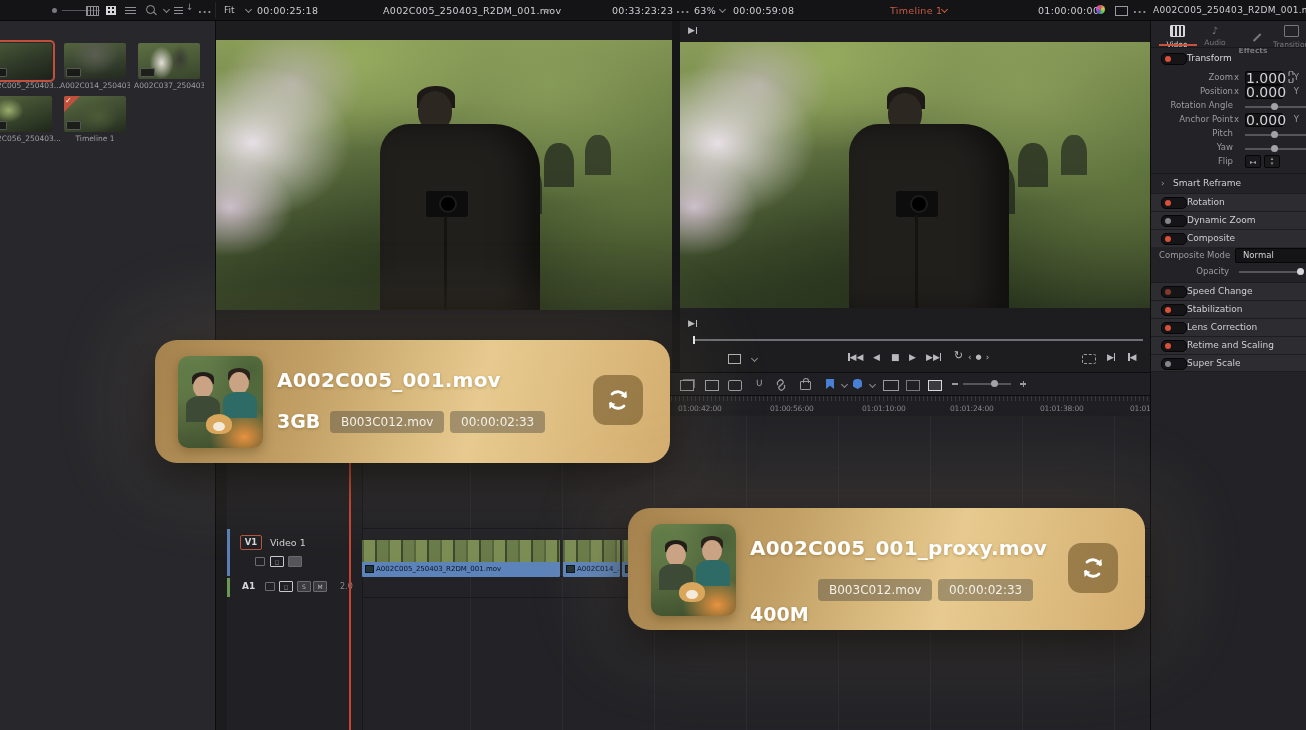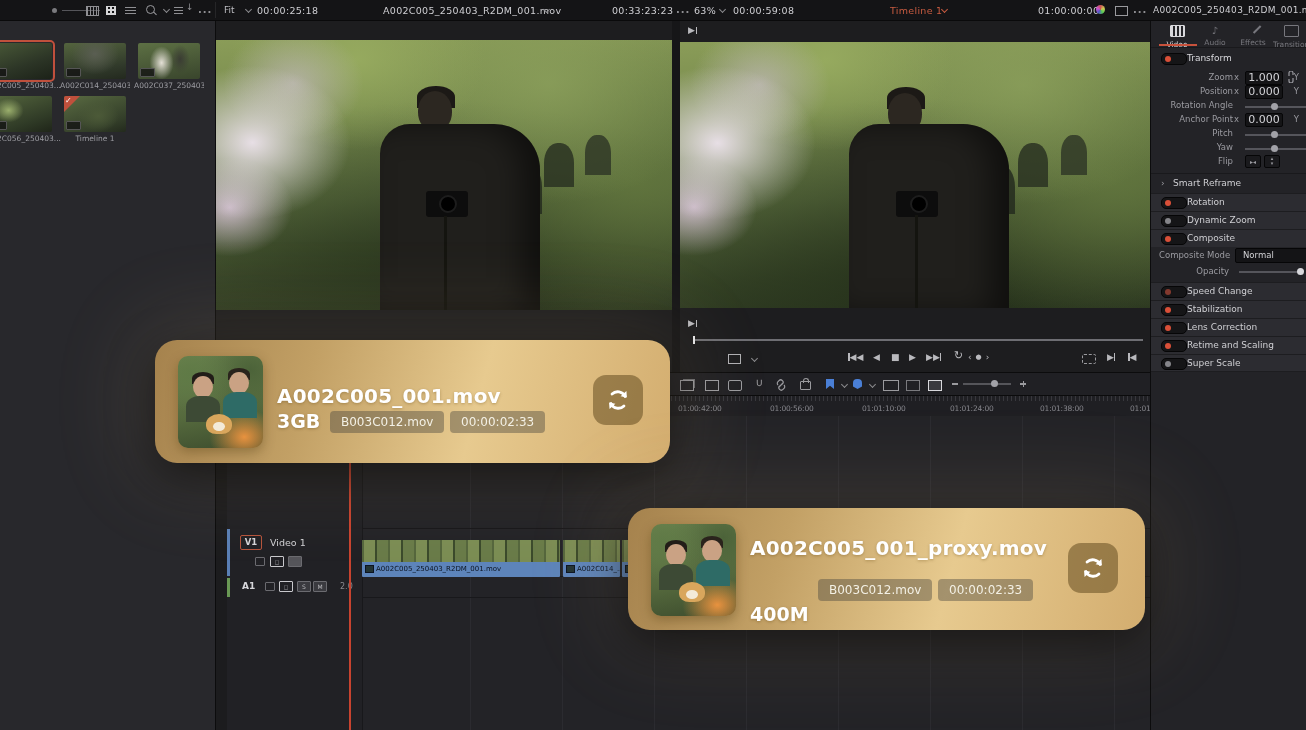--- a/index.html
+++ b/index.html
@@ -47,21 +47,21 @@
   .fg-cam{position:absolute;width:42px;height:26px;background:#0d0d0d;border-radius:3px;}
   .fg-lens{position:absolute;width:14px;height:14px;border-radius:50%;background:#000;border:2px solid #1d1d1d;}
   .fg-pole{position:absolute;width:3px;height:110px;background:#14140f;}
   .fg-guest{position:absolute;border-radius:45% 45% 0 0;background:#23281d;opacity:.85;}
   
   #inspector{left:1150px;top:20px;width:156px;height:710px;background:#232327;border-left:1px solid #0c0c0d;overflow:hidden;z-index:6;}
   .tab{position:absolute;width:36px;text-align:center;color:#77777d;font-size:7.5px;}
   .tab.active{color:#d8d8dc;}
   .tab .tabico{display:block;margin:0 auto 3px;width:13px;height:10px;border:1px solid currentColor;border-radius:1px;}
   .ins-label{position:absolute;color:#9a9aa0;font-size:8.5px;text-align:right;width:70px;white-space:nowrap;}
-  .valbox{position:absolute;width:36px;height:12px;background:#141416;border:1px solid #060607;border-radius:2px;color:#d2d2d6;font-size:11px;text-align:center;line-height:12px;}
+  .valbox{position:absolute;width:36px;height:12px;background:#141416;border:1px solid #060607;border-radius:2px;color:#d2d2d6;font-size:14px;text-align:center;line-height:12px;}
   .slider{position:absolute;width:62px;height:1.5px;background:#55555b;}
   .slider .knob{position:absolute;top:-3px;width:7px;height:7px;border-radius:50%;background:#a2a2a8;}
   .tog{position:absolute;width:24px;height:10px;border-radius:5px;background:#151517;border:1px solid #060607;}
   .tog .dot{position:absolute;left:3px;top:2px;width:6px;height:6px;border-radius:50%;background:#8f8f93;}
   [data-state="on"] .dot{background:#d94f38;}
   [data-state="dim"] .dot{background:#83392e;}
   [data-state="off"] .dot{background:#85858a;}
   .sec-row{position:absolute;left:0;width:156px;height:17px;background:#2c2c31;border-top:1px solid #1d1d20;}
   .sec-row .sec-label{position:absolute;left:36px;top:3px;color:#cfcfd3;font-size:9px;}
   .sec-row .tog{left:10px;top:3px;}
@@ -216,21 +216,21 @@
 
   <div id="inspector" class="abs">
     <div class="tab active" style="left:8px;top:5px;">
       <span class="tabico" style="background:repeating-linear-gradient(90deg,#d8d8dc 0 2px,transparent 2px 4px);"></span>
       <span>Video</span>
     </div>
     <div class="tab" style="left:46px;top:5px;">
       <span class="tabico" style="border:none;font-size:10px;">♪</span>
       <span>Audio</span>
     </div>
-    <div class="tab" style="left:84px;top:5px;">
+    <div class="tab" style="left:84px;top:13px;font-weight:bold;">
       <span class="tabico" style="border:none;">
           <span style="display:block;width:10px;height:1.5px;background:#77777d;transform:rotate(-45deg) translate(1px,6px);"></span>
         </span>
       <span>Effects</span>
     </div>
     <div class="tab" style="left:122px;top:5px;">
       <span class="tabico"></span>
       <span>Transition</span>
     </div>
     <div class="abs" style="left:8px;top:24px;width:38px;height:2px;background:#c8523c;"></div>
@@ -428,21 +428,21 @@
     <div class="card-thumb">
       <span class="ct-hair" style="left:14px;top:16px;"></span>
       <span class="ct-head" style="left:15px;top:20px;"></span>
       <span class="ct-shirt" style="left:8px;top:40px;background:#3d4a35;"></span>
       <span class="ct-hair" style="left:50px;top:12px;background:#2a231c;"></span>
       <span class="ct-head" style="left:51px;top:16px;"></span>
       <span class="ct-shirt" style="left:45px;top:36px;background:#2e6b66;"></span>
       <span class="ct-dog" style="left:28px;top:58px;"></span>
       <span class="ct-snout" style="left:35px;top:66px;"></span>
     </div>
-    <div class="card-title" style="top:44px;text-align:center;">A002C005_001.mov</div>
+    <div class="card-title" style="top:28px;text-align:center;">A002C005_001.mov</div>
     <div class="card-size" style="top:70px;">3GB</div>
     <div class="pill" style="left:175px;top:71px;">B003C012.mov</div>
     <div class="pill" style="left:295px;top:71px;">00:00:02:33</div>
     <div class="syncbtn" style="left:438px;top:35px;">
       <svg width="26" height="26" viewBox="0 0 24 24">
         <path d="M6.5 6.5 a7.5 7.5 0 0 1 12 2.2" fill="none" stroke="#fff" stroke-width="2.6" stroke-linecap="round"></path>
         <path d="M17.5 17.5 a7.5 7.5 0 0 1 -12 -2.2" fill="none" stroke="#fff" stroke-width="2.6" stroke-linecap="round"></path>
         <path d="M19.8 3.6 l0.4 6 -5.8 -1z" fill="#fff"></path>
         <path d="M4.2 20.4 l-0.4 -6 5.8 1z" fill="#fff"></path>
       </svg>

